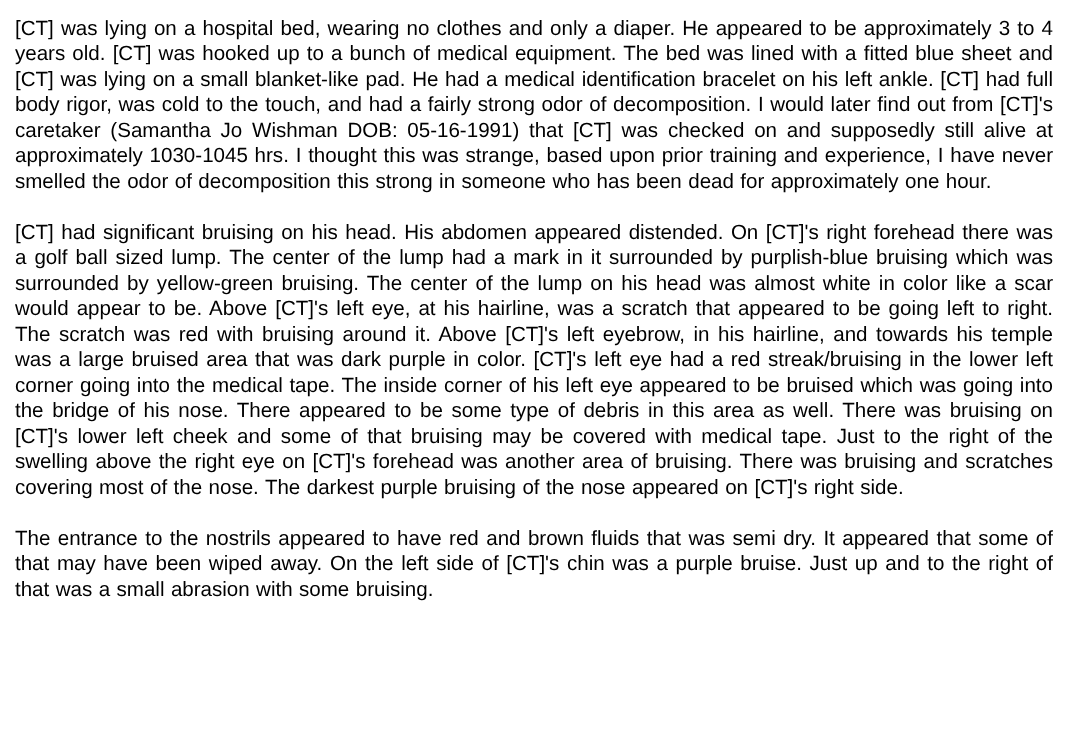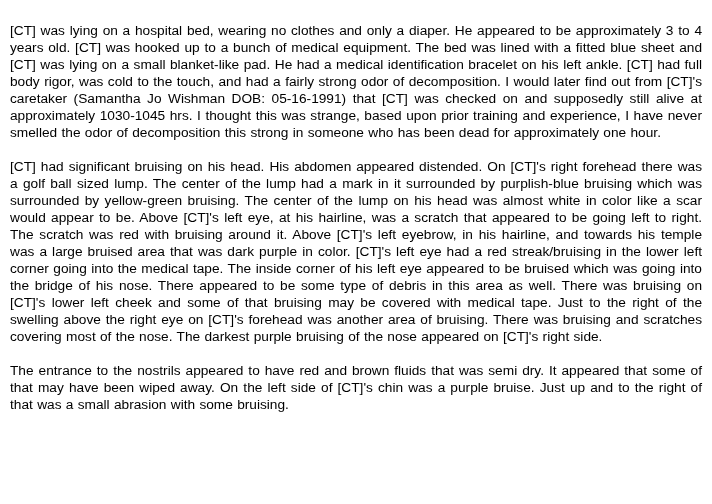--- a/index.html
+++ b/index.html
@@ -9,21 +9,21 @@
   }
   body {
     width: 712px;
     height: 504px;
     overflow: hidden;
   }
   .page {
     box-sizing: border-box;
     width: 712px;
     height: 504px;
-    padding: 22px 10px 0 10px;
+    padding: 10px 10px 0 10px;
     background: #ffffff;
     font-family: "Liberation Sans", "DejaVu Sans", sans-serif;
     font-size: 13.7px;
     line-height: 17px;
     color: #000000;
   }
   .page p {
     margin: 0 0 17px 0;
     text-align: justify;
     text-justify: inter-word;

